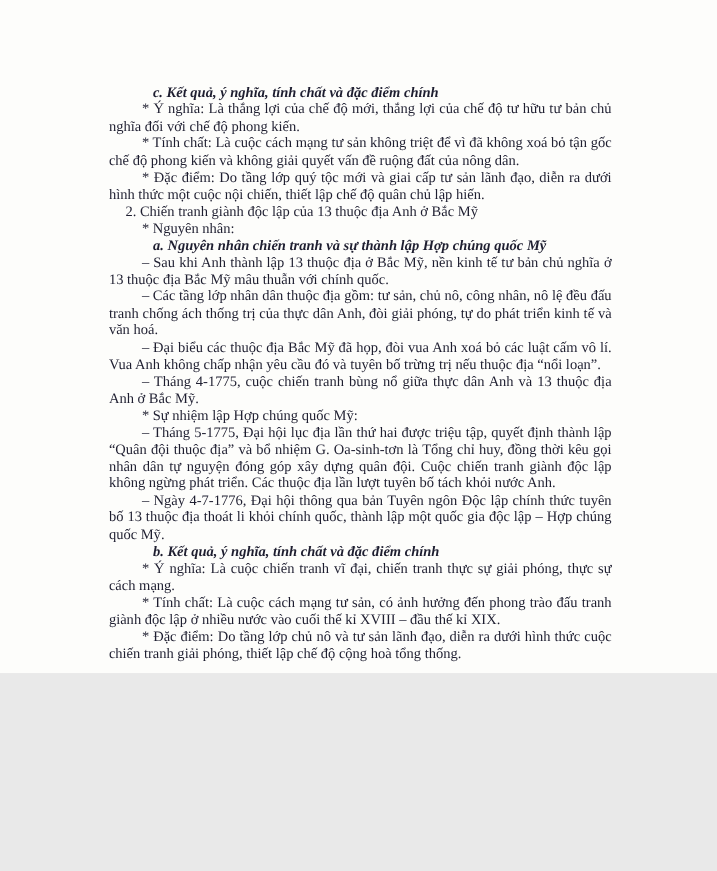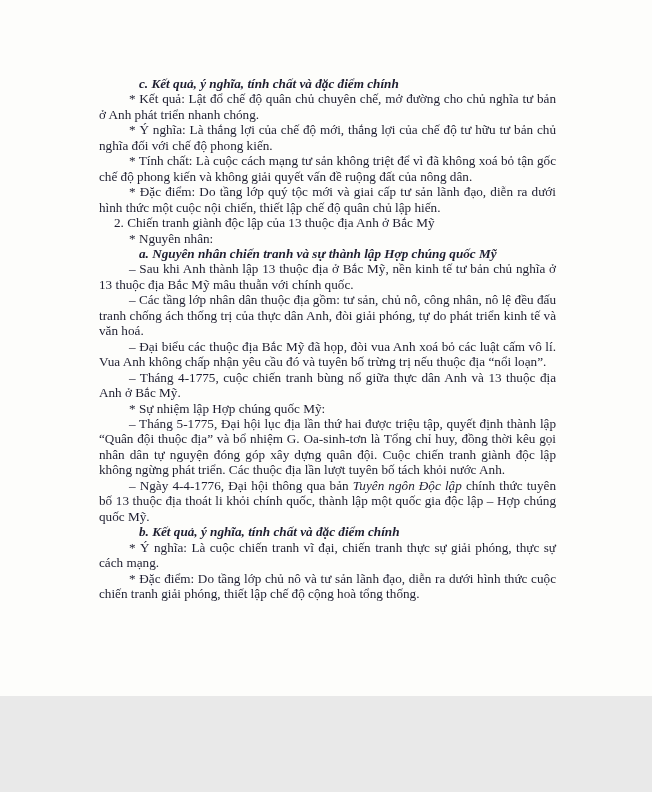--- a/index.html
+++ b/index.html
@@ -3,21 +3,21 @@
 <meta charset="utf-8">
 <style>
   html, body {
     margin: 0;
     padding: 0;
     background: #e9e9e9;
   }
   .page {
     position: relative;
     width: 652px;
-    height: 696px;
+    height: 612px;
     margin: 0 auto;
     background: #fdfdfb;
     overflow: hidden;
     font-family: "Liberation Serif", "DejaVu Serif", serif;
     color: #1e1e30;
   }
   .text-block {
     position: absolute;
     left: 99px;
     top: 76px;
@@ -34,47 +34,47 @@
   .para.body { text-indent: 30px; }
   .para.section {
     text-indent: 15px;
     font-weight: normal;
   }
   .para.subheading {
     text-indent: 40px;
     font-weight: bold;
     font-style: italic;
   }
-  .run-i { font-style: italic; }
+  .run-i { }
   .page-number {
     position: absolute;
     left: 100px;
     top: 716px;
     font-size: 13.5px;
     color: #2a2a3a;
   }
 </style>
 </head>
 <body>
 
 <div class="page">
   <div class="text-block">
       <p class="para subheading"><span>c. Kết quả, ý nghĩa, tính chất và đặc điểm chính</span></p>
-      <p class="para body"><span>* Kết quả: Lật đổ chế độ quân chủ chuyên chế, mở đường cho chủ nghĩa tư bản ở Anh phát triển nhanh chóng.</span></p>
       <p class="para body"><span>* Ý nghĩa: Là thắng lợi của chế độ mới, thắng lợi của chế độ tư hữu tư bản chủ nghĩa đối với chế độ phong kiến.</span></p>
       <p class="para body"><span>* Tính chất: Là cuộc cách mạng tư sản không triệt để vì đã không xoá bỏ tận gốc chế độ phong kiến và không giải quyết vấn đề ruộng đất của nông dân.</span></p>
       <p class="para body"><span>* Đặc điểm: Do tầng lớp quý tộc mới và giai cấp tư sản lãnh đạo, diễn ra dưới hình thức một cuộc nội chiến, thiết lập chế độ quân chủ lập hiến.</span></p>
       <p class="para section"><span>2. Chiến tranh giành độc lập của 13 thuộc địa Anh ở Bắc Mỹ</span></p>
       <p class="para body"><span>* Nguyên nhân:</span></p>
       <p class="para subheading"><span>a. Nguyên nhân chiến tranh và sự thành lập Hợp chúng quốc Mỹ</span></p>
       <p class="para body"><span>– Sau khi Anh thành lập 13 thuộc địa ở Bắc Mỹ, nền kinh tế tư bản chủ nghĩa ở 13 thuộc địa Bắc Mỹ mâu thuẫn với chính quốc.</span></p>
       <p class="para body"><span>– Các tầng lớp nhân dân thuộc địa gồm: tư sản, chủ nô, công nhân, nô lệ đều đấu tranh chống ách thống trị của thực dân Anh, đòi giải phóng, tự do phát triển kinh tế và văn hoá.</span></p>
       <p class="para body"><span>– Đại biểu các thuộc địa Bắc Mỹ đã họp, đòi vua Anh xoá bỏ các luật cấm vô lí. Vua Anh không chấp nhận yêu cầu đó và tuyên bố trừng trị nếu thuộc địa “nổi loạn”.</span></p>
       <p class="para body"><span>– Tháng 4-1775, cuộc chiến tranh bùng nổ giữa thực dân Anh và 13 thuộc địa Anh ở Bắc Mỹ.</span></p>
       <p class="para body"><span>* Sự nhiệm lập Hợp chúng quốc Mỹ:</span></p>
       <p class="para body"><span>– Tháng 5-1775, Đại hội lục địa lần thứ hai được triệu tập, quyết định thành lập “Quân đội thuộc địa” và bổ nhiệm G. Oa-sinh-tơn là Tổng chỉ huy, đồng thời kêu gọi nhân dân tự nguyện đóng góp xây dựng quân đội. Cuộc chiến tranh giành độc lập không ngừng phát triển. Các thuộc địa lần lượt tuyên bố tách khỏi nước Anh.</span></p>
-      <p class="para body"><span>– Ngày 4-4-1776, Đại hội thông qua bản </span><span class="run-i">Tuyên ngôn Độc lập</span><span> chính thức tuyên bố 13 thuộc địa thoát li khỏi chính quốc, thành lập một quốc gia độc lập – Hợp chúng quốc Mỹ.</span></p>
+      <p class="para body"><span>– Ngày 4-7-1776, Đại hội thông qua bản </span><span class="run-i">Tuyên ngôn Độc lập</span><span> chính thức tuyên bố 13 thuộc địa thoát li khỏi chính quốc, thành lập một quốc gia độc lập – Hợp chúng quốc Mỹ.</span></p>
       <p class="para subheading"><span>b. Kết quả, ý nghĩa, tính chất và đặc điểm chính</span></p>
       <p class="para body"><span>* Ý nghĩa: Là cuộc chiến tranh vĩ đại, chiến tranh thực sự giải phóng, thực sự cách mạng.</span></p>
+      <p class="para body"><span>* Tính chất: Là cuộc cách mạng tư sản, có ảnh hưởng đến phong trào đấu tranh giành độc lập ở nhiều nước vào cuối thế kỉ XVIII – đầu thế kỉ XIX.</span></p>
       <p class="para body"><span>* Đặc điểm: Do tầng lớp chủ nô và tư sản lãnh đạo, diễn ra dưới hình thức cuộc chiến tranh giải phóng, thiết lập chế độ cộng hoà tổng thống.</span></p>
     </div>
   <div class="page-number">6</div>
 </div>
 
 </body></html>

